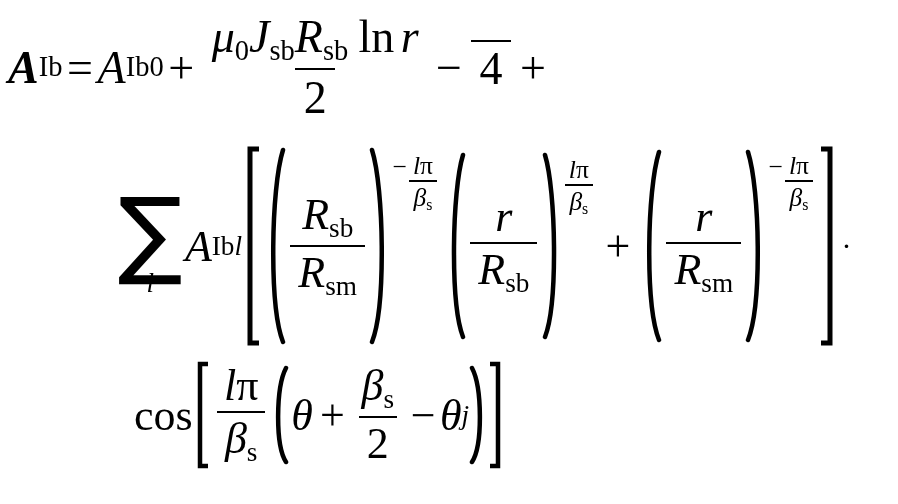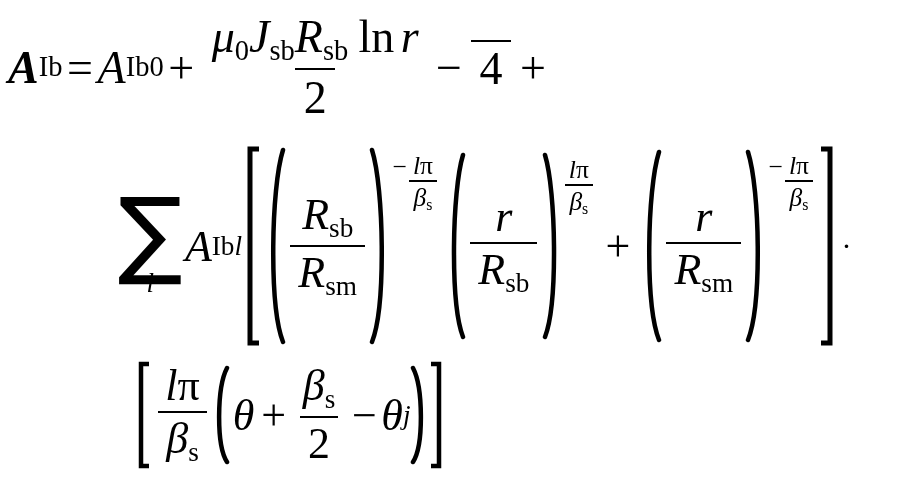--- a/index.html
+++ b/index.html
@@ -321,20 +321,21 @@
           <path d="M1 3 H10 V197 H1" fill="none" stroke="#000" stroke-width="5"></path>
         </svg>
       </span>
     </span>
 
     <span class="mult-dot mn">·</span>
   </div>
 
   <div class="eq-line" id="line-3">
 
+    <span class="mup" style="font-size:1em">cos</span>
 
     <span class="stretchy-group" style="height:108px;margin-left:3px">
 
       <span class="fence">
         <svg viewBox="0 0 13 108" preserveAspectRatio="none" width="13" height="108" aria-hidden="true">
           <path d="M12 3 H4 V105 H12" fill="none" stroke="#000" stroke-width="4.5"></path>
         </svg>
       </span>
 
       <span style="display:inline-flex;align-items:center;margin-left:3px">

